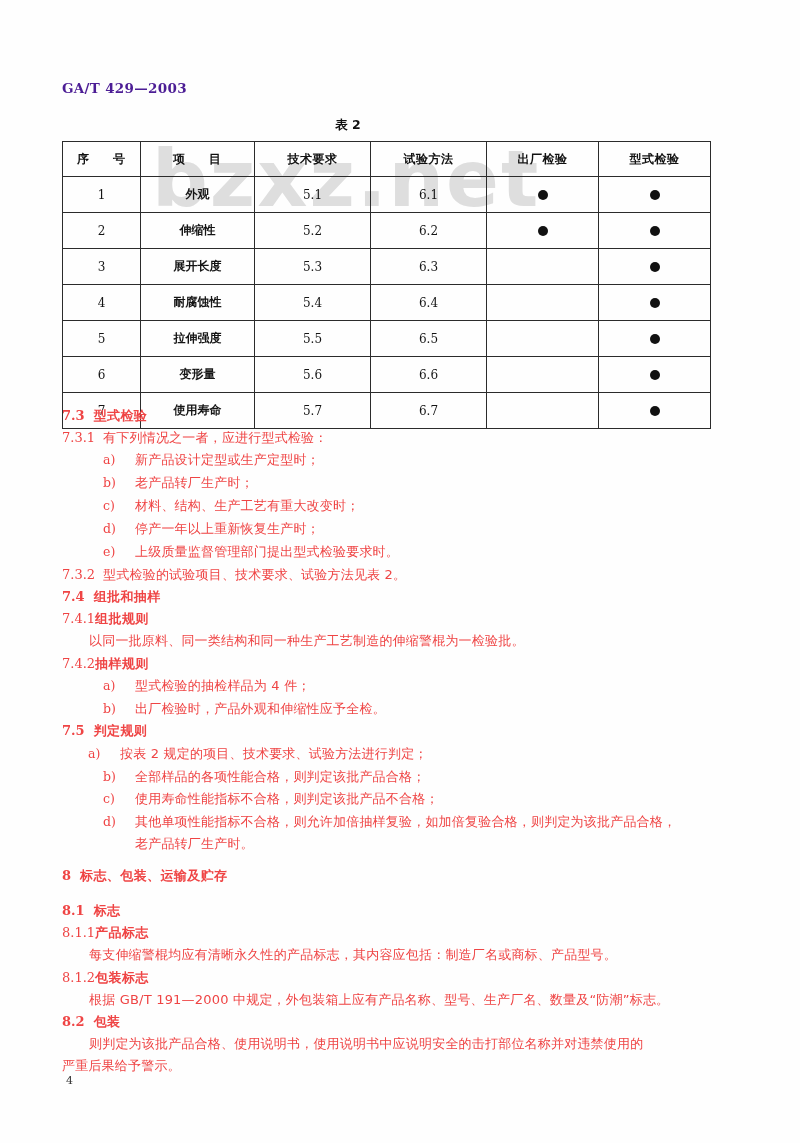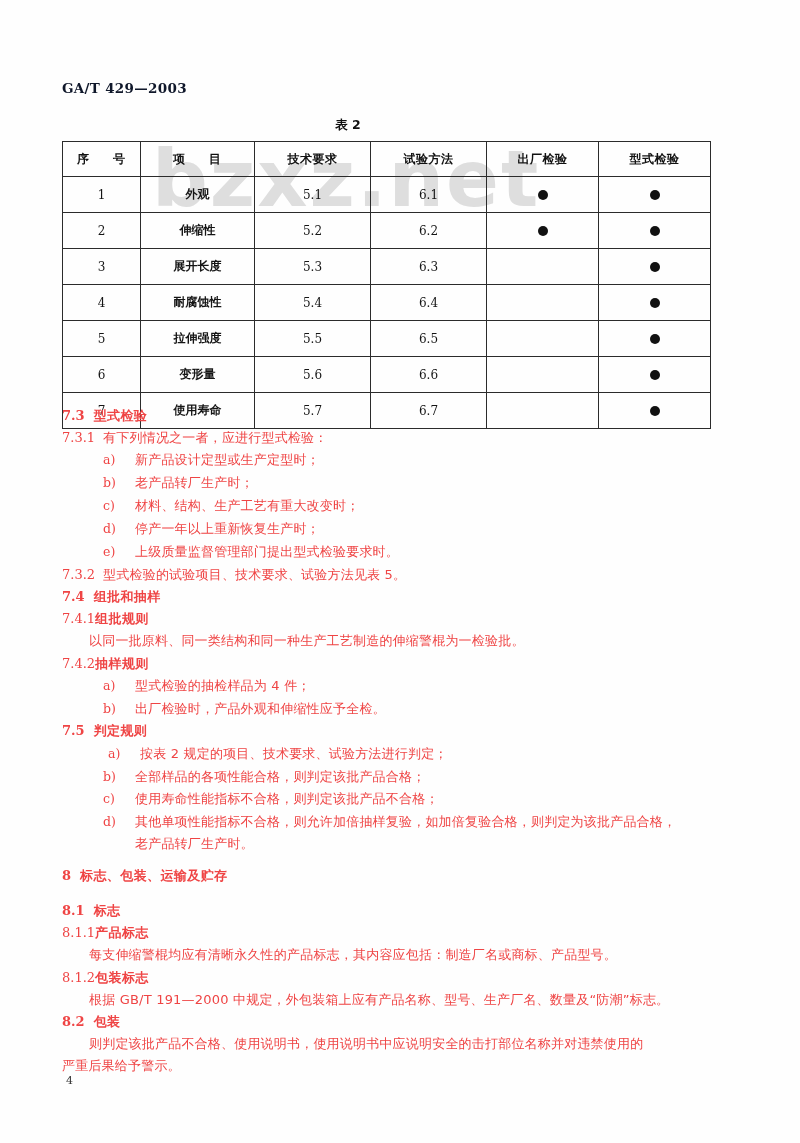--- a/index.html
+++ b/index.html
@@ -25,21 +25,21 @@
 
   
   .doc-header {
     position: absolute;
     left: 62px;
     top: 80px;
     font-family: "DejaVu Serif", "Liberation Serif", serif;
     font-weight: bold;
     font-size: 13.5px;
     letter-spacing: 0.3px;
-    color: #0f172a;
+    color: #4c1d95;
   }
 
   
   .watermark {
     position: absolute;
     left: 152px;
     top: 134px;
     font-family: "DejaVu Sans", "Liberation Sans", sans-serif;
     font-weight: bold;
     font-size: 78px;
@@ -302,21 +302,21 @@
       <span class="lbl">c)</span><span class="p-txt">材料、结构、生产工艺有重大改变时；</span>
     </div>
     <div class="blk listitem" style="left:103px; top:519px;">
       <span class="lbl">d)</span><span class="p-txt">停产一年以上重新恢复生产时；</span>
     </div>
     <div class="blk listitem" style="left:103px; top:542px;">
       <span class="lbl">e)</span><span class="p-txt">上级质量监督管理部门提出型式检验要求时。</span>
     </div>
 
     <div class="blk para" style="left:62px; top:565px;">
-      <span class="p-num">7.3.2</span><span class="p-txt">型式检验的试验项目、技术要求、试验方法见表 5。</span>
+      <span class="p-num">7.3.2</span><span class="p-txt">型式检验的试验项目、技术要求、试验方法见表 2。</span>
     </div>
 
     <div class="blk heading" style="left:62px; top:587px;">
       <span class="h-num">7.4</span><span class="h-txt">组批和抽样</span>
     </div>
 
     <div class="blk heading" style="left:62px; top:609px;">
       <span class="p-num">7.4.1</span><span class="h-txt">组批规则</span>
     </div>
 
@@ -330,21 +330,21 @@
       <span class="lbl">a)</span><span class="p-txt">型式检验的抽检样品为 4 件；</span>
     </div>
     <div class="blk listitem" style="left:103px; top:699px;">
       <span class="lbl">b)</span><span class="p-txt">出厂检验时，产品外观和伸缩性应予全检。</span>
     </div>
 
     <div class="blk heading" style="left:62px; top:721px;">
       <span class="h-num">7.5</span><span class="h-txt">判定规则</span>
     </div>
 
-    <div class="blk listitem" style="left:108px; top:744px;">
+    <div class="blk listitem" style="left:88px; top:744px;">
       <span class="lbl">a)</span><span class="p-txt">按表 2 规定的项目、技术要求、试验方法进行判定；</span>
     </div>
     <div class="blk listitem" style="left:103px; top:767px;">
       <span class="lbl">b)</span><span class="p-txt">全部样品的各项性能合格，则判定该批产品合格；</span>
     </div>
     <div class="blk listitem" style="left:103px; top:789px;">
       <span class="lbl">c)</span><span class="p-txt">使用寿命性能指标不合格，则判定该批产品不合格；</span>
     </div>
     <div class="blk listitem" style="left:103px; top:812px;">
       <span class="lbl">d)</span><span class="p-txt">其他单项性能指标不合格，则允许加倍抽样复验，如加倍复验合格，则判定为该批产品合格，</span>
@@ -368,20 +368,20 @@
     <div class="blk heading" style="left:62px; top:968px;">
       <span class="p-num">8.1.2</span><span class="h-txt">包装标志</span>
     </div>
 
     <div class="blk indent-body" style="left:89px; top:990px;">根据 GB/T 191—2000 中规定，外包装箱上应有产品名称、型号、生产厂名、数量及“防潮”标志。</div>
 
     <div class="blk heading" style="left:62px; top:1012px;">
       <span class="h-num">8.2</span><span class="h-txt">包装</span>
     </div>
 
-    <div class="blk indent-body" style="left:89px; top:1034px;">则判定该批产品不合格、使用说明书，使用说明书中应说明安全的击打部位名称并对违禁使用的</div>
+    <div class="blk indent-body" style="left:89px; top:1034px;">则判定为该批产品合格、使用说明书，使用说明书中应说明安全的击打部位名称并对违禁使用的</div>
     <div class="blk indent-body" style="left:62px; top:1056px;">严重后果给予警示。</div>
 
   </div>
 
   <div class="page-number">4</div>
 
 </div>
 
 </body></html>

